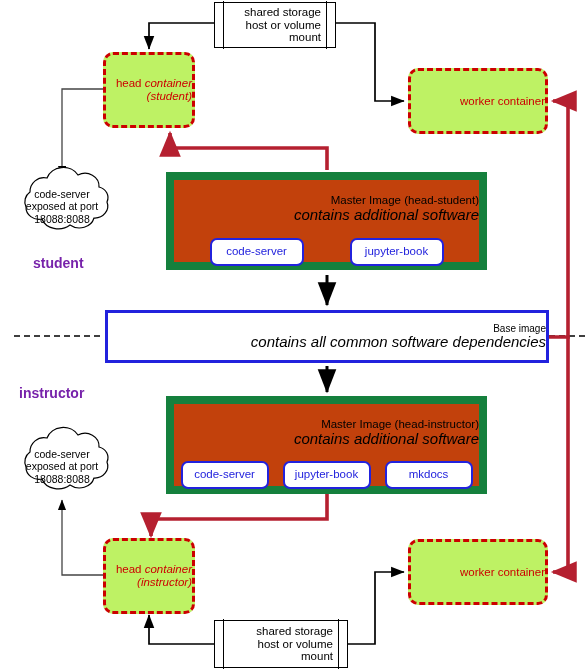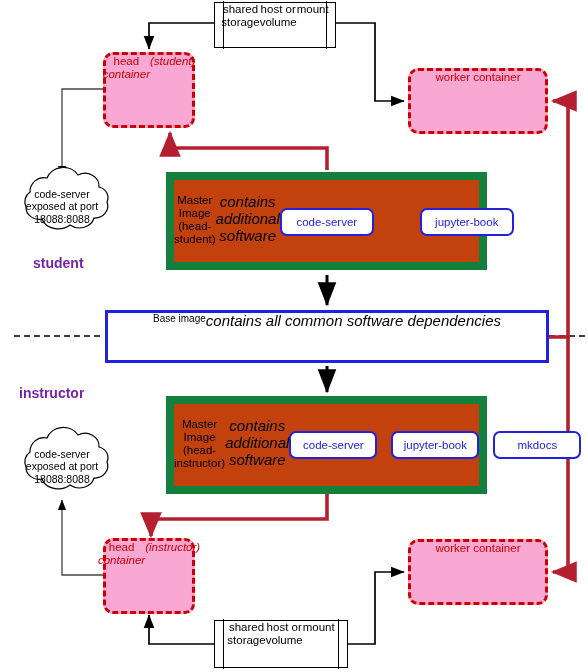--- a/index.html
+++ b/index.html
@@ -23,22 +23,22 @@
     top: 0;
     width: 588px;
     height: 672px;
   }
 
   
   .node {
     position: absolute;
     box-sizing: border-box;
     display: flex;
-    flex-direction: row;
-    align-items: flex-start;
+    flex-direction: column;
+    align-items: flex-end;
     justify-content: center;
     text-align: center;
     line-height: 1.12;
   }
 
   
   .storage {
     border: 1.6px solid #000000;
     background: #ffffff;
     font-size: 11.5px;
@@ -53,21 +53,21 @@
     width: 0;
     border-left: 1.6px solid #000000;
   }
   .storage .bar-l { left: 8px; }
   .storage .bar-r { right: 8px; }
 
   
   .container-dashed {
     border: 3px dashed #cc0000;
     border-radius: 10px;
-    background: #f9a8d4;
+    background: #bef264;
     color: #cc0000;
     font-size: 11.5px;
   }
   .container-dashed .it { font-style: italic; }
 
   
   .image-box {
     border: 8px solid #15803d;
     background: #c2410c;
     color: #000000;

